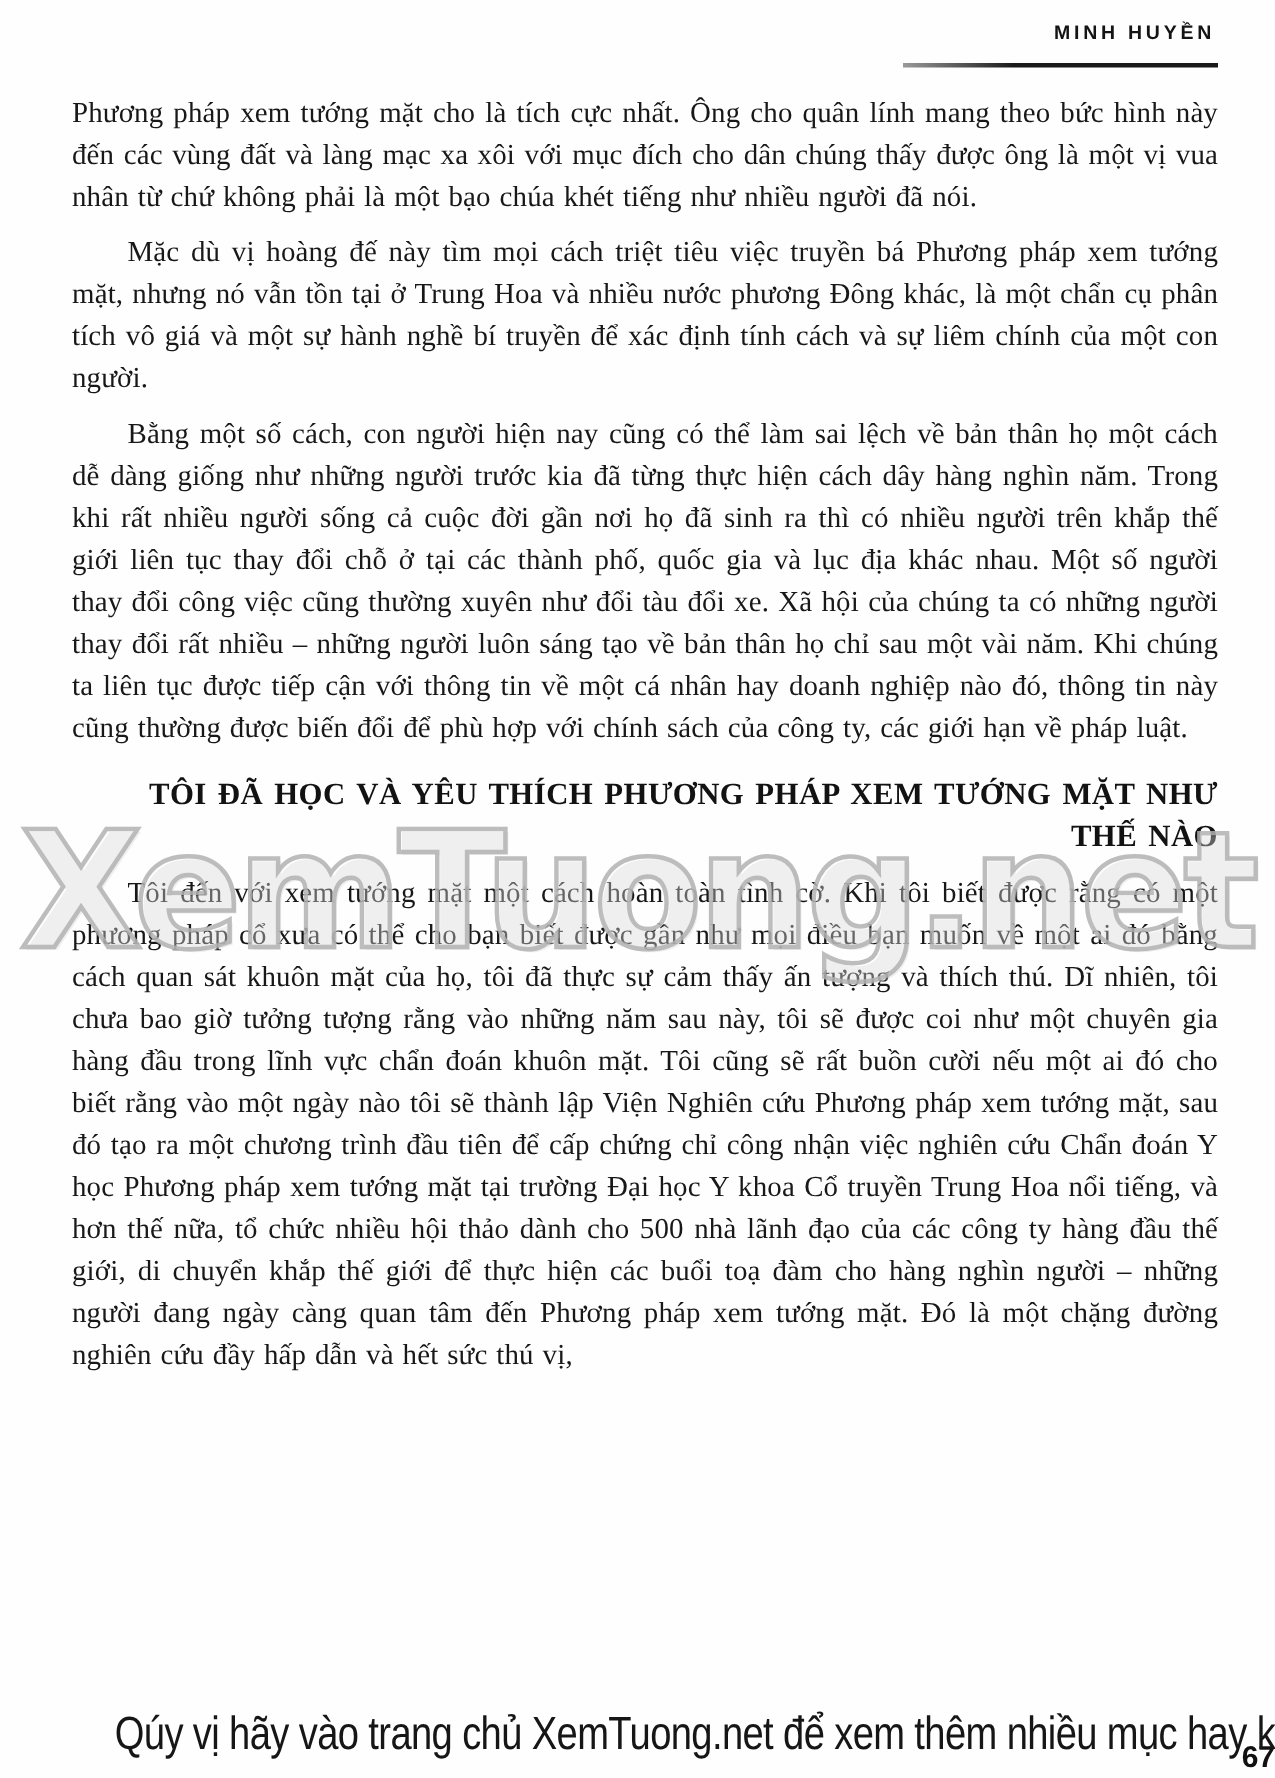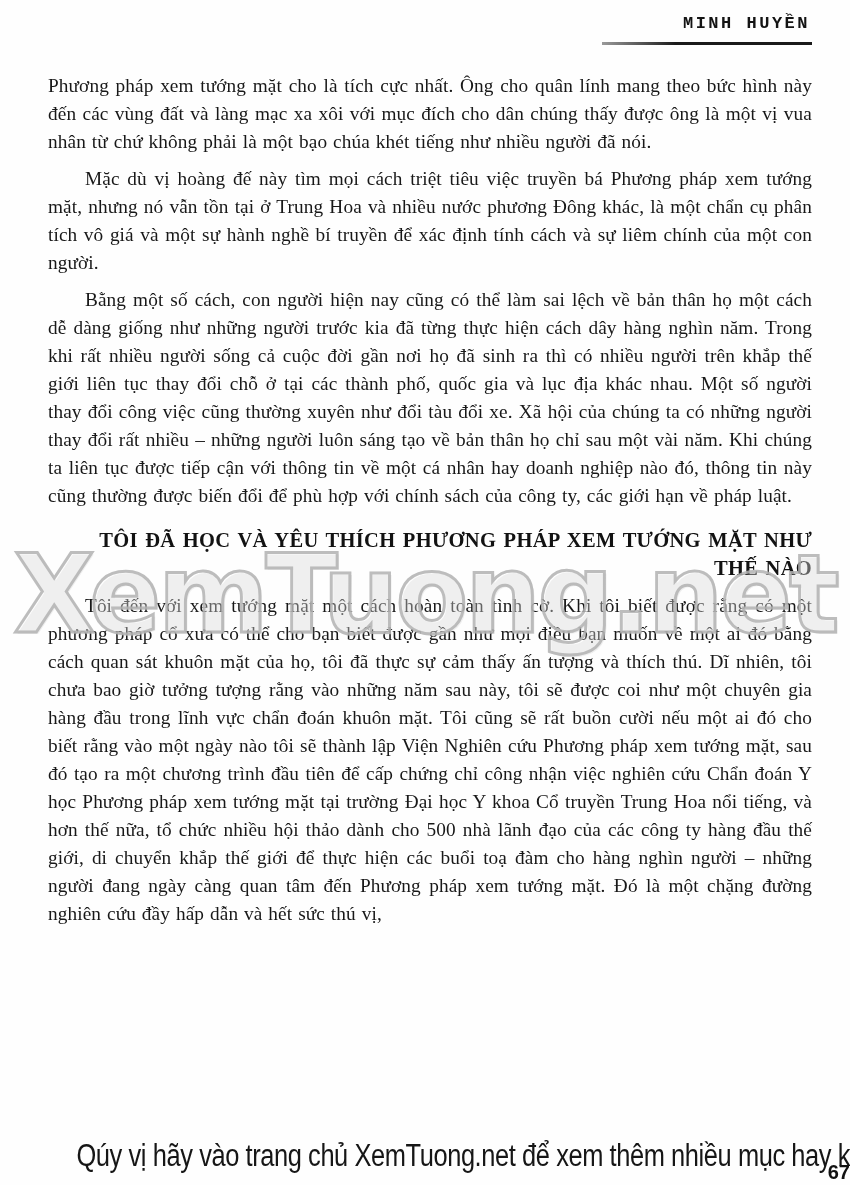--- a/index.html
+++ b/index.html
@@ -15,40 +15,40 @@
     overflow: hidden;
     font-family: "Liberation Serif", serif;
     color: #181818;
   }
 
   
   .running-head {
     position: absolute;
     top: 14px;
     right: 40px;
-    font-family: Liberation Mono, monospace;
+    font-family: Liberation Sans, sans-serif;
     font-weight: bold;
-    font-size: 17px;
+    font-size: 13px;
     letter-spacing: 2.5px;
     color: #141414;
     white-space: nowrap;
   }
   .header-rule {
     position: absolute;
     top: 42px;
     left: 602px;
     width: 210px;
     height: 3px;
     background: linear-gradient(to right, #9a9a9a, #1a1a1a 35%);
   }
 
   
   .content {
     position: absolute;
-    top: 72px;
+    top: 62px;
     left: 48px;
     width: 764px;
   }
   p.para {
     margin: 0 0 9px 0;
     font-size: 19.3px;
     line-height: 28px;
     text-align: justify;
     text-indent: 37px;
     letter-spacing: 0.1px;

